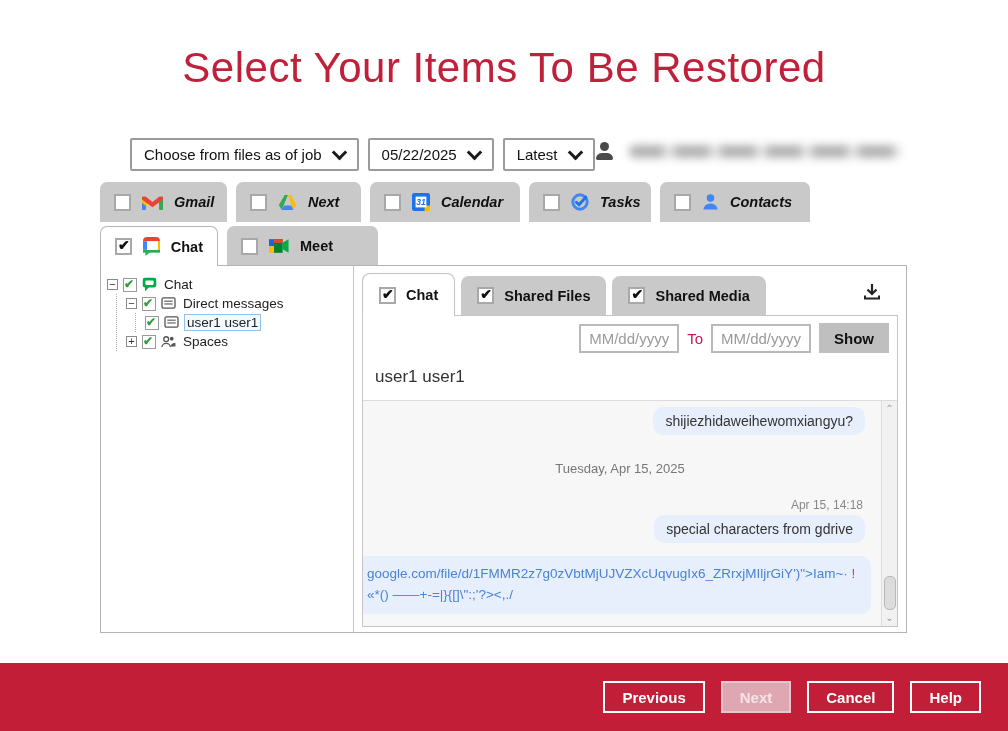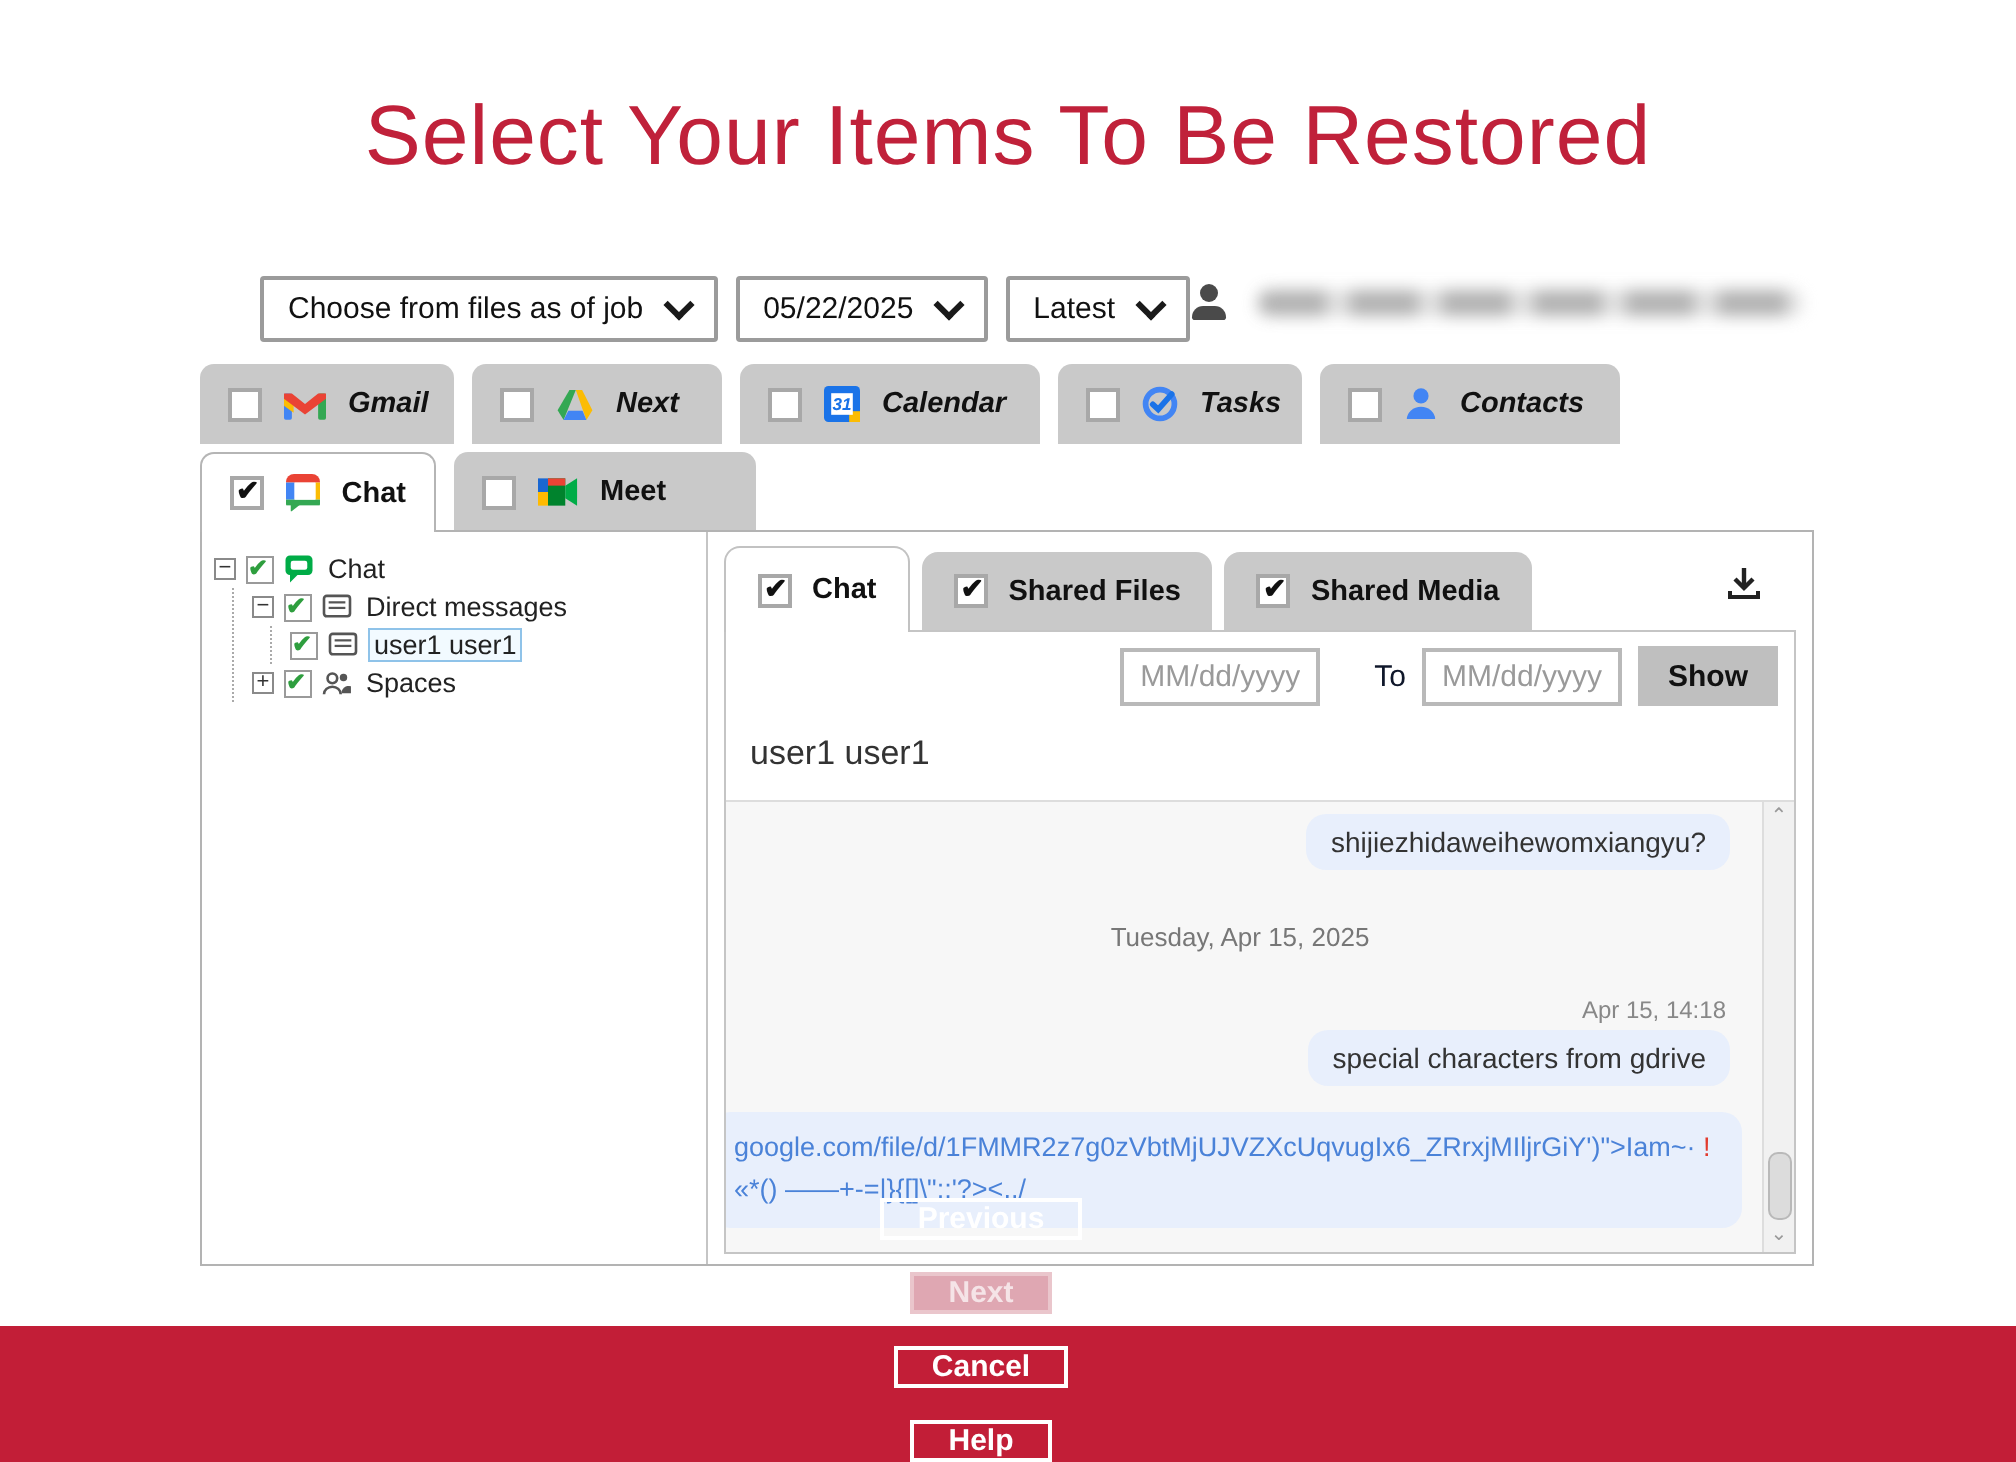--- a/index.html
+++ b/index.html
@@ -58,42 +58,42 @@
   .ptab{height:39px;box-sizing:border-box;background:#c9c9c9;border-radius:8px 8px 0 0;
         display:flex;align-items:center;gap:10px;padding:0 16px;cursor:pointer;}
   .ptab.selected{height:43px;background:#fff;border:1px solid #c2c2c2;border-bottom:none;margin-bottom:-1px;border-radius:8px 8px 0 0;}
   .dl-btn{position:absolute;right:14px;top:8px;cursor:pointer;background:none;border:none;padding:2px;}
   .inner-box{border:1px solid #c5c5c5;box-sizing:border-box;height:312px;background:#fff;
              display:flex;flex-direction:column;}
   .filter-row{display:flex;justify-content:flex-end;align-items:center;gap:8px;padding:7px 8px 6px;}
   .date-input{width:100px;height:29px;box-sizing:border-box;border:2px solid #b9b9b9;padding:0 8px;
               font-size:15px;color:#333;font-family:inherit;}
   .date-input::placeholder{color:#9a9a9a;}
-  .to-label{font-size:15px;color:#0f172a;margin-left:19px;}
+  .to-label{font-size:15px;color:#be185d;}
   .show-btn{height:30px;padding:0 15px;background:#bfbfbf;border:none;font-weight:bold;
             font-size:15px;color:#111;font-family:inherit;cursor:pointer;}
   .conv-header{font-size:17px;color:#333;padding:8px 12px 13px;}
   .msg-area{flex:1;background:#f7f7f7;border-top:1px solid #ddd;position:relative;overflow:hidden;
             padding:4px 26px 0 6px;box-sizing:border-box;}
   .m-bubble{background:#E8EFFC;border-radius:10px;padding:6px 12px;font-size:14px;color:#333;
             width:fit-content;margin:2px 6px 0 auto;}
   .m-date{text-align:center;color:#777;font-size:13px;margin-top:26px;}
   .m-time{text-align:right;color:#888;font-size:12px;margin:22px 8px 3px 0;}
   .link-bubble{background:#E8EFFC;border-radius:10px;padding:8px 12px;margin:13px 0 0 -14px;
                font-size:13.5px;line-height:1.55;color:#4A82D8;word-break:break-all;}
   .excl{color:#E23B2E;}
   .vscroll{position:absolute;top:0;right:0;bottom:0;width:15px;background:#f1f1f1;border-left:1px solid #ddd;}
   .vs-up,.vs-down{position:absolute;left:0;right:0;text-align:center;color:#999;font-size:10px;line-height:12px;cursor:pointer;}
   .vs-up{top:2px;} .vs-down{bottom:2px;}
   .vs-thumb{position:absolute;left:2px;width:10px;height:32px;bottom:16px;background:#dcdcdc;
             border:1px solid #b9b9b9;border-radius:5px;cursor:pointer;}
 
   
   .footer{position:absolute;left:0;right:0;bottom:0;height:68px;background:#C21E37;
-          display:flex;align-items:center;justify-content:flex-end;gap:16px;padding-right:27px;box-sizing:border-box;flex-direction:column;}
+          display:flex;align-items:center;justify-content:flex-end;gap:16px;padding-right:27px;box-sizing:border-box;}
   .fbtn{height:32px;padding:0 17px;background:transparent;border:2px solid #fff;color:#fff;
         font-weight:bold;font-size:15px;font-family:inherit;cursor:pointer;}
   .fbtn.disabled{background:#DFA7B2;border-color:#EAC6CC;color:#F5E4E7;}
 
   .icon-svg{display:block;flex:0 0 auto;}
   .chat-ico-wrap{border-radius:4px;overflow:hidden;}
 </style>
 </head>
 <body>
 

